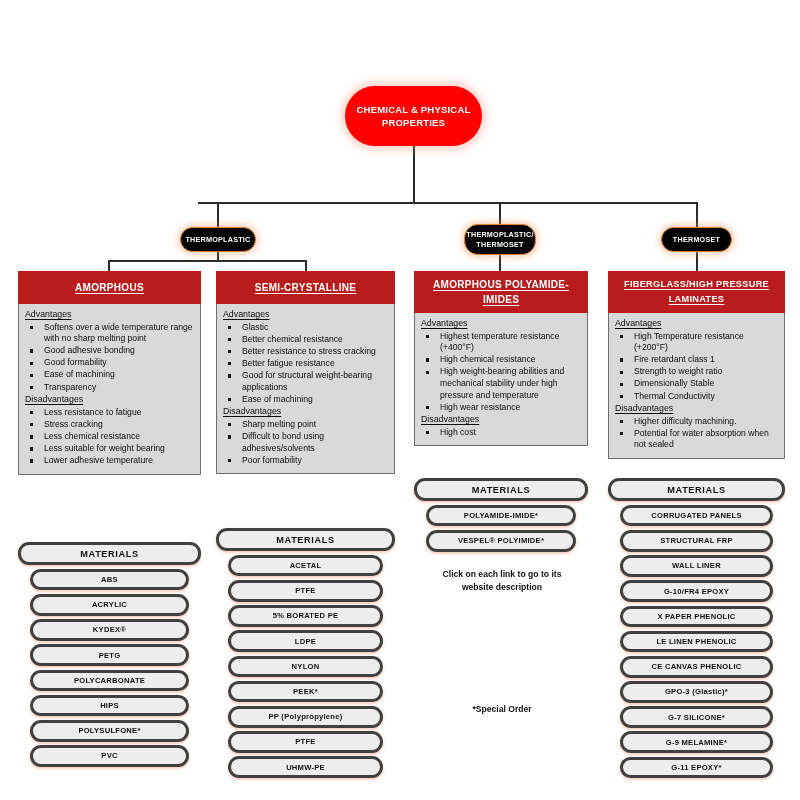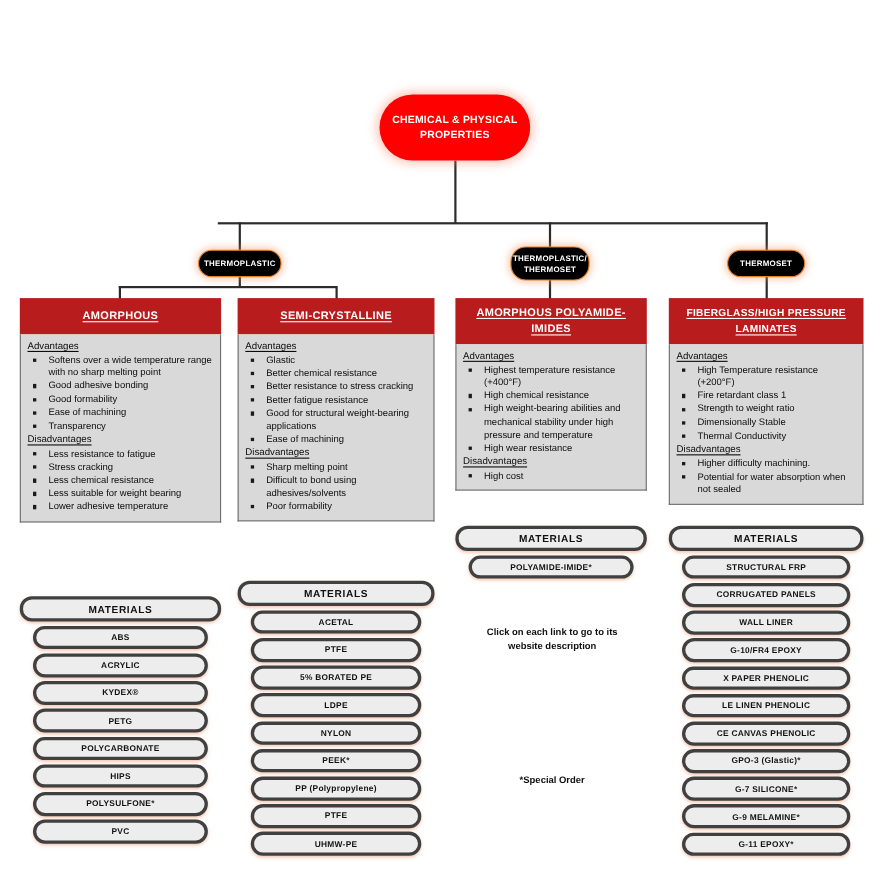--- a/index.html
+++ b/index.html
@@ -203,20 +203,21 @@
       </ul>
       <div class="sec-title">Disadvantages</div>
       <ul class="blist">
         <li>High cost</li>
       </ul>
     </div>
   </div>
   <div class="mat-wrap" style="left:414px;top:470px;width:174px;">
     <div class="pill head">MATERIALS</div>
     <div class="pill narrow">POLYAMIDE-IMIDE*</div>
+    <div class="pill narrow">VESPEL® POLYIMIDE*</div>
   </div>
   <div class="note" id="note-links">Click on each link to go to its website description</div>
   <div class="note" id="note-special">*Special Order</div>
 
   <div class="col" style="left:608px;top:263px;width:177px;">
     <div class="col-head" style="height:42px;font-size:9.2px;">
       <span>FIBERGLASS/HIGH PRESSURE LAMINATES</span>
     </div>
     <div class="col-body">
       <div class="sec-title">Advantages</div>
@@ -229,22 +230,22 @@
       </ul>
       <div class="sec-title">Disadvantages</div>
       <ul class="blist">
         <li>Higher difficulty machining.</li>
         <li>Potential for water absorption when not sealed</li>
       </ul>
     </div>
   </div>
   <div class="mat-wrap" style="left:608px;top:470px;width:177px;">
     <div class="pill head">MATERIALS</div>
+    <div class="pill narrow">CORRUGATED PANELS</div>
     <div class="pill narrow">STRUCTURAL FRP</div>
-    <div class="pill narrow">CORRUGATED PANELS</div>
     <div class="pill narrow">WALL LINER</div>
     <div class="pill narrow">G-10/FR4 EPOXY</div>
     <div class="pill narrow">X PAPER PHENOLIC</div>
     <div class="pill narrow">LE LINEN PHENOLIC</div>
     <div class="pill narrow">CE CANVAS PHENOLIC</div>
     <div class="pill narrow">GPO-3 (Glastic)*</div>
     <div class="pill narrow">G-7 SILICONE*</div>
     <div class="pill narrow">G-9 MELAMINE*</div>
     <div class="pill narrow">G-11 EPOXY*</div>
   </div>

